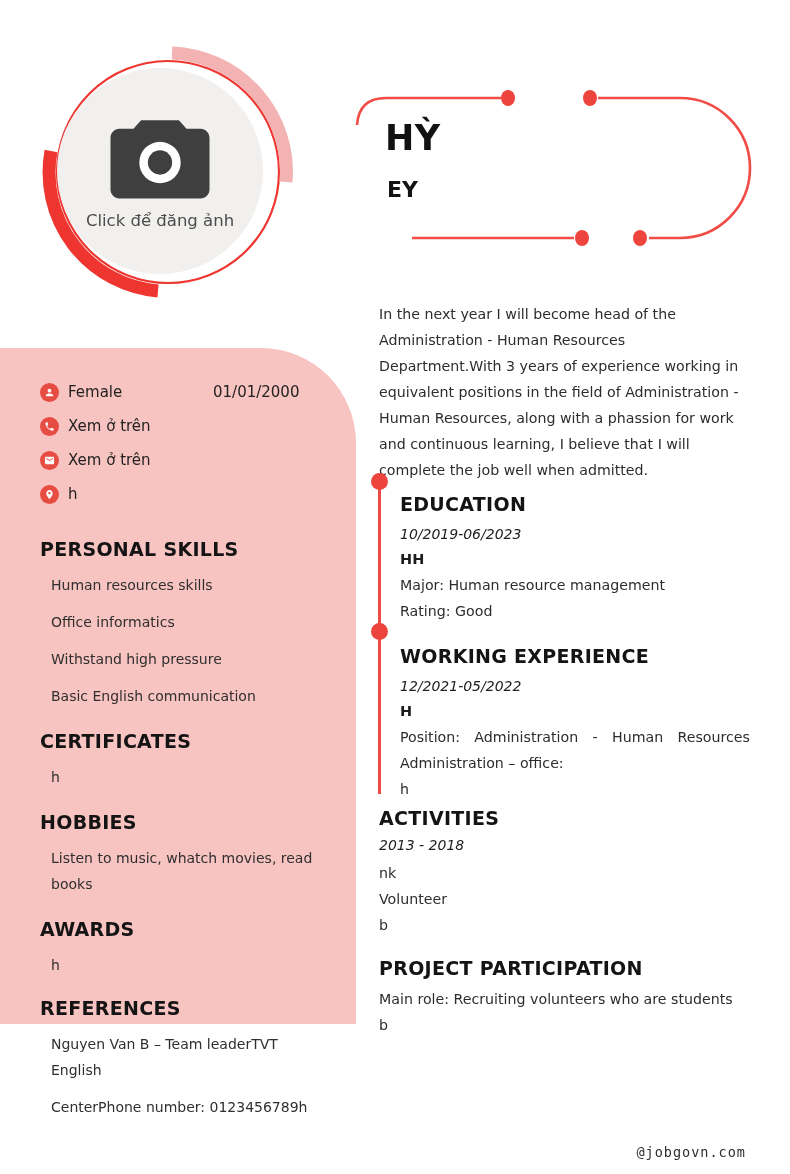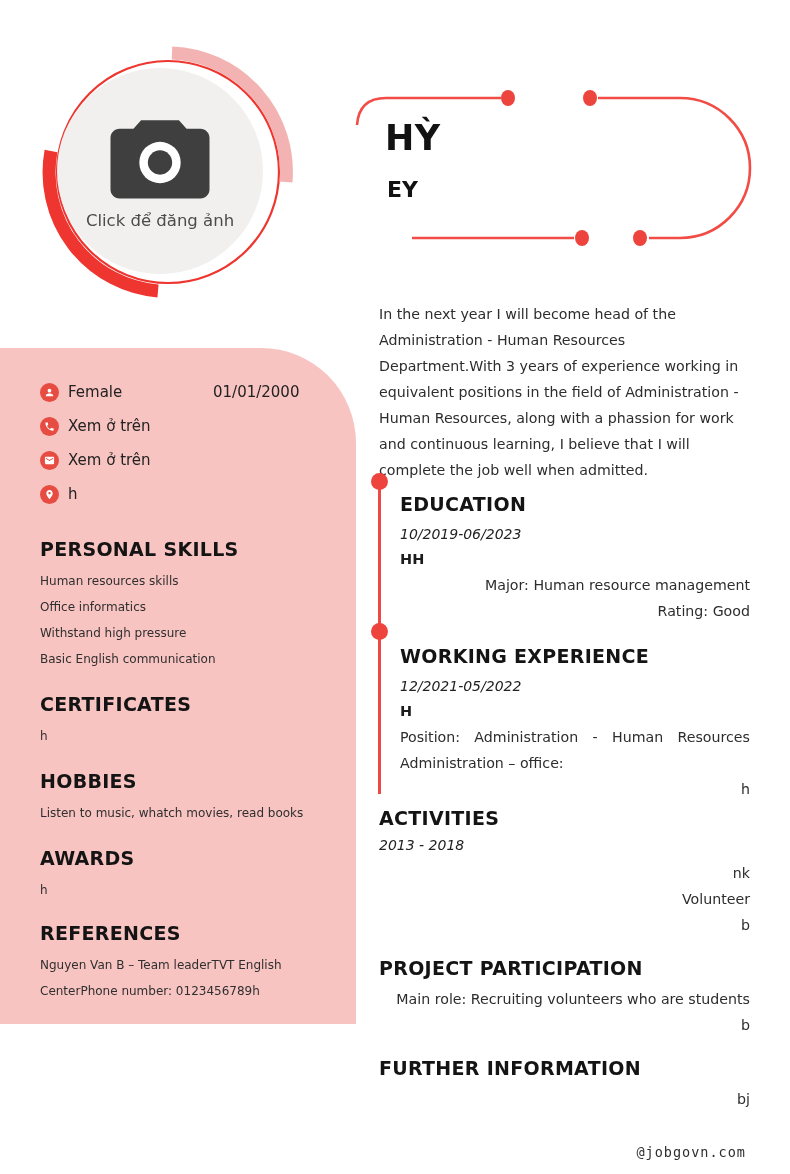--- a/index.html
+++ b/index.html
@@ -31,33 +31,33 @@
   .contact-row{display:flex;align-items:center;height:34px;position:relative;}
   .cicon{width:19px;height:19px;border-radius:50%;background:#e74c42;flex:0 0 auto;
          display:flex;align-items:center;justify-content:center;margin-right:9px;}
   .cicon svg{width:11px;height:11px;fill:#ffffff;}
   .contact-label{font-size:15px;color:#222;}
   .birthday{position:absolute;left:173px;font-size:15px;color:#222;}
   .sidebar h3{font-size:19px;line-height:24px;margin:26px 0 0 0;color:#141414;letter-spacing:.3px;font-weight:bold;}
   .sidebar h3.gap20{margin-top:20px;}
   .sidebar h3.gap18{margin-top:18px;}
   .s-lines{margin-top:7px;}
-  .s-lines p{margin:0;font-size:12px;line-height:26px;color:#2f2f2f;}
+  .s-lines p{margin:11px;font-size:14px;line-height:26px;color:#2f2f2f;}
   
   .tl-line{position:absolute;left:378px;top:480px;width:2.5px;height:314px;background:#ee4a44;}
   .tl-dot{position:absolute;width:17px;height:17px;border-radius:50%;background:#ee443e;}
   .tl-dot.d1{left:371px;top:473px;}
   .tl-dot.d2{left:371px;top:623px;}
   .tl-sections{position:absolute;left:400px;top:492px;width:350px;}
   .sec h2{font-size:19px;line-height:24px;margin:0;color:#141414;letter-spacing:.3px;font-weight:bold;}
   .sec.gap20{margin-top:20px;}
   .date{margin-top:9px;font-style:italic;font-size:14px;color:#222;line-height:18px;}
   .org{margin-top:6px;font-weight:bold;font-size:14.5px;line-height:20px;color:#1c1c1c;}
   .lines{margin-top:3px;}
-  .lines p{margin:0;font-size:14.2px;line-height:26px;color:#2d2d2d;text-align:right;}
+  .lines p{margin:0;font-size:14.2px;line-height:26px;color:#2d2d2d;}
   .lines p.justify{text-align:justify;}
   
   .plain-sections{position:absolute;left:379px;top:806px;width:371px;}
   .plain-sections .sec{margin-top:0;}
   .plain-sections .sec + .sec{margin-top:18px;}
   .plain-sections .date{margin-top:6px;}
   .plain-sections .lines{margin-top:6px;}
   
   .watermark{position:absolute;right:44px;top:1144px;font-family:"DejaVu Sans Mono","Liberation Mono",monospace;
              font-size:13.5px;letter-spacing:1px;color:#2e2e2e;}
@@ -201,21 +201,15 @@
       <p>b</p>
     </div>
   </div>
   <div class="sec">
     <h2>PROJECT PARTICIPATION</h2>
     <div class="lines">
       <p>Main role: Recruiting volunteers who are students</p>
       <p>b</p>
     </div>
   </div>
-  <div class="sec">
-    <h2>FURTHER INFORMATION</h2>
-    <div class="lines">
-      <p>bj</p>
-    </div>
-  </div>
 </div>
 
 <div class="watermark">@jobgovn.com</div>
 
 </body></html>

